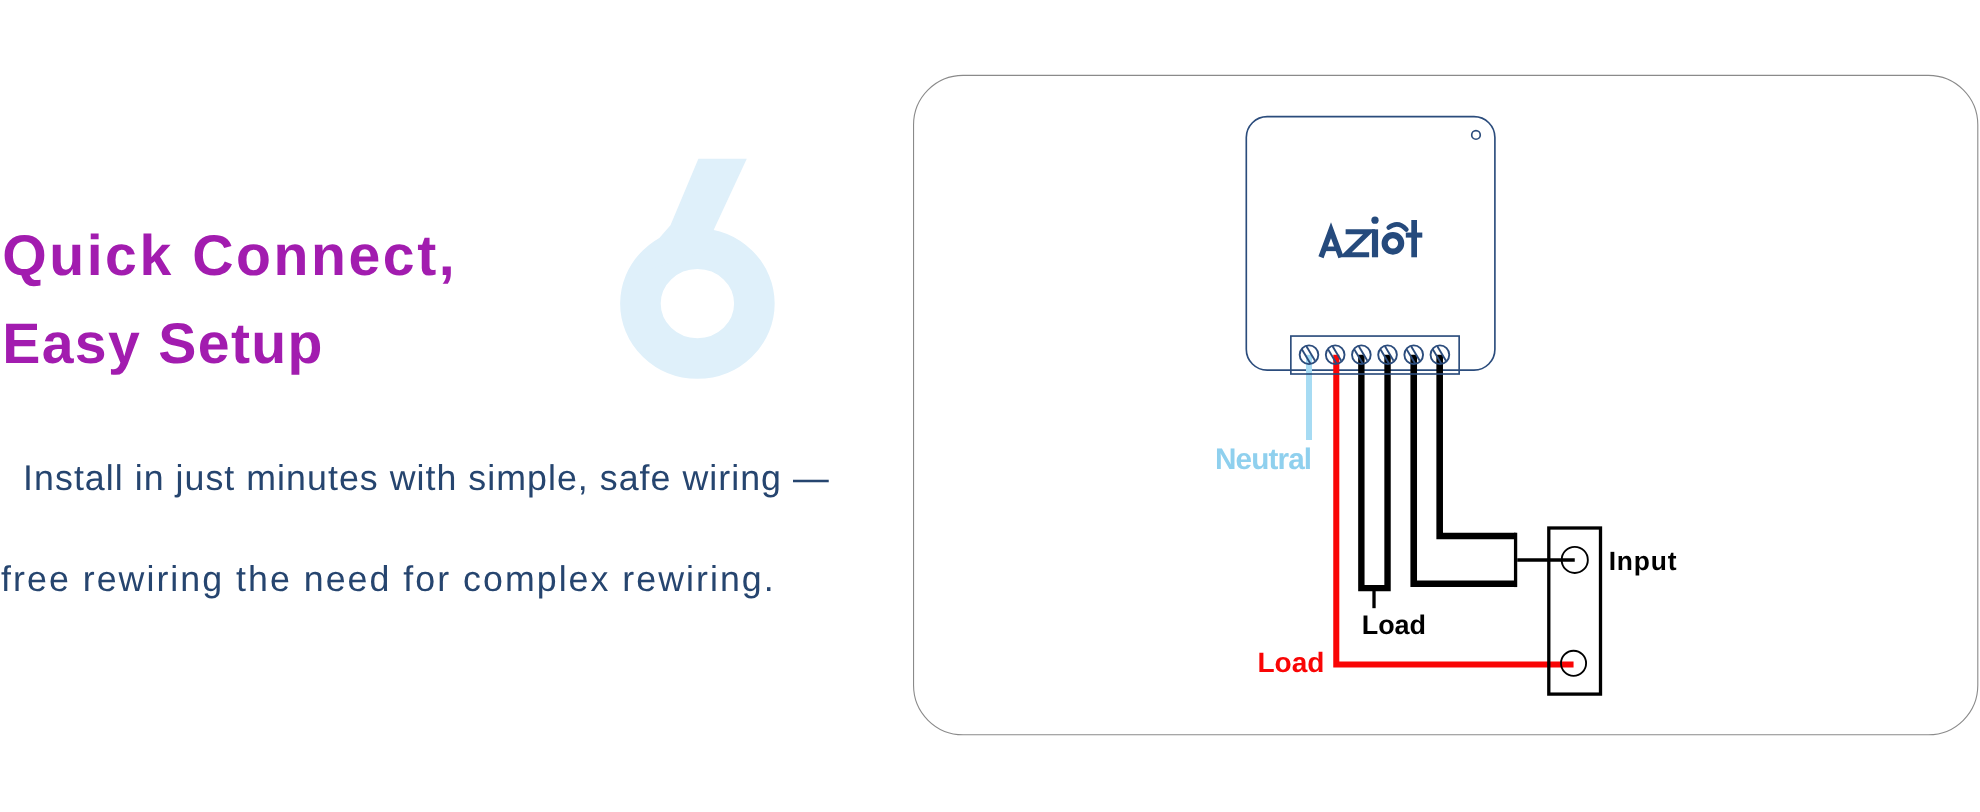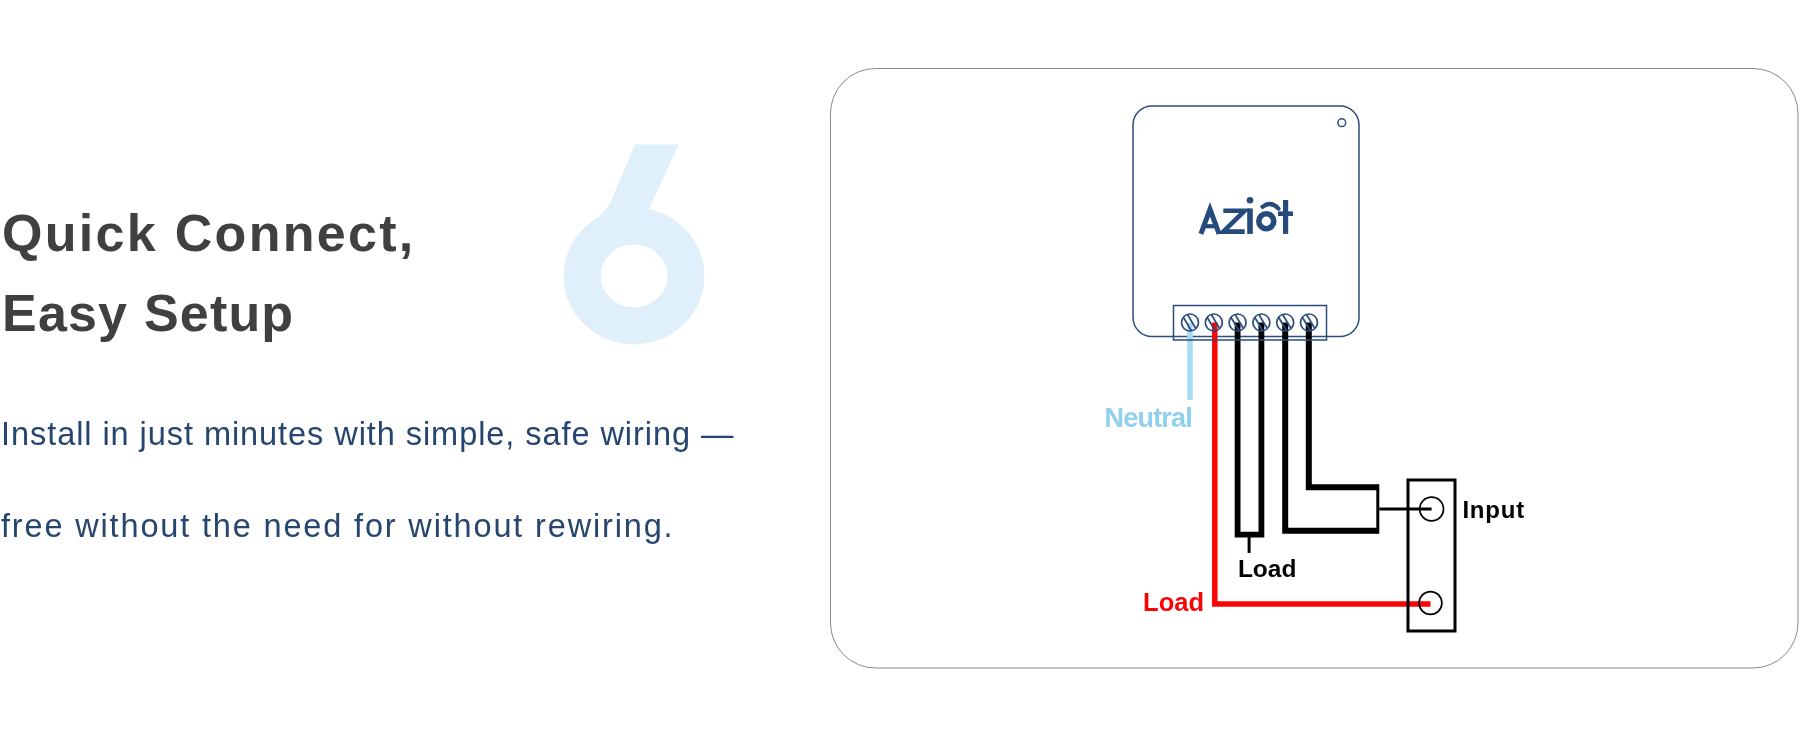--- a/index.html
+++ b/index.html
@@ -1,33 +1,33 @@
 <!DOCTYPE html>
 <html><head>
 <meta charset="utf-8">
 <style>
   html,body{margin:0;padding:0;}
   body{width:1800px;height:738px;background:#ffffff;position:relative;overflow:hidden;
        font-family:"Liberation Sans", sans-serif;}
   .h1{position:absolute;left:2px;top:193px;font-weight:bold;font-size:52px;line-height:80px;
-      color:#404040;}
+      color:#a21caf;}
   .h1 .l1{letter-spacing:2.3px;}
   .h1 .l2{letter-spacing:1.2px;}
   .para{position:absolute;left:1px;top:411px;font-size:32.5px;line-height:46px;
       color:#26456f;}
-  .para .l1{letter-spacing:0.94px;}
+  .para .l1{letter-spacing:0.94px;padding-left:20px;}
   .para .l2{letter-spacing:1.56px;}
   .para .l3{letter-spacing:1.84px;}
   svg{position:absolute;left:0;top:0;}
   svg text{font-family:"Liberation Sans", sans-serif;font-weight:bold;}
 </style>
 </head>
 <body>
 <div class="h1"><span class="l1">Quick Connect,</span><br><span class="l2">Easy Setup</span></div>
-<div class="para"><span class="l1">Install in just minutes with simple, safe wiring —</span><br><br><span class="l3">free without the need for without rewiring.</span></div>
+<div class="para"><span class="l1">Install in just minutes with simple, safe wiring —</span><br><br><span class="l3">free rewiring the need for complex rewiring.</span></div>
 <svg width="1800" height="738" viewBox="0 0 1800 738">
 
   <g fill="none" stroke="#dff0fa">
     <ellipse cx="634" cy="276" rx="51.8" ry="49.9" stroke-width="36.9"></ellipse>
     <polygon points="634.9,144.4 678.9,144.4 640,228 570,252 585,233 609.5,204.7" fill="#dff0fa" stroke="none"></polygon>
   </g>
 
   <rect x="830.5" y="68.5" width="967.5" height="599.5" rx="45" fill="none" stroke="#8a8a8a" stroke-width="1"></rect>
 
   <rect x="1133" y="106" width="226" height="230.5" rx="19" fill="#ffffff" stroke="#2b4c7c" stroke-width="1.5"></rect>

